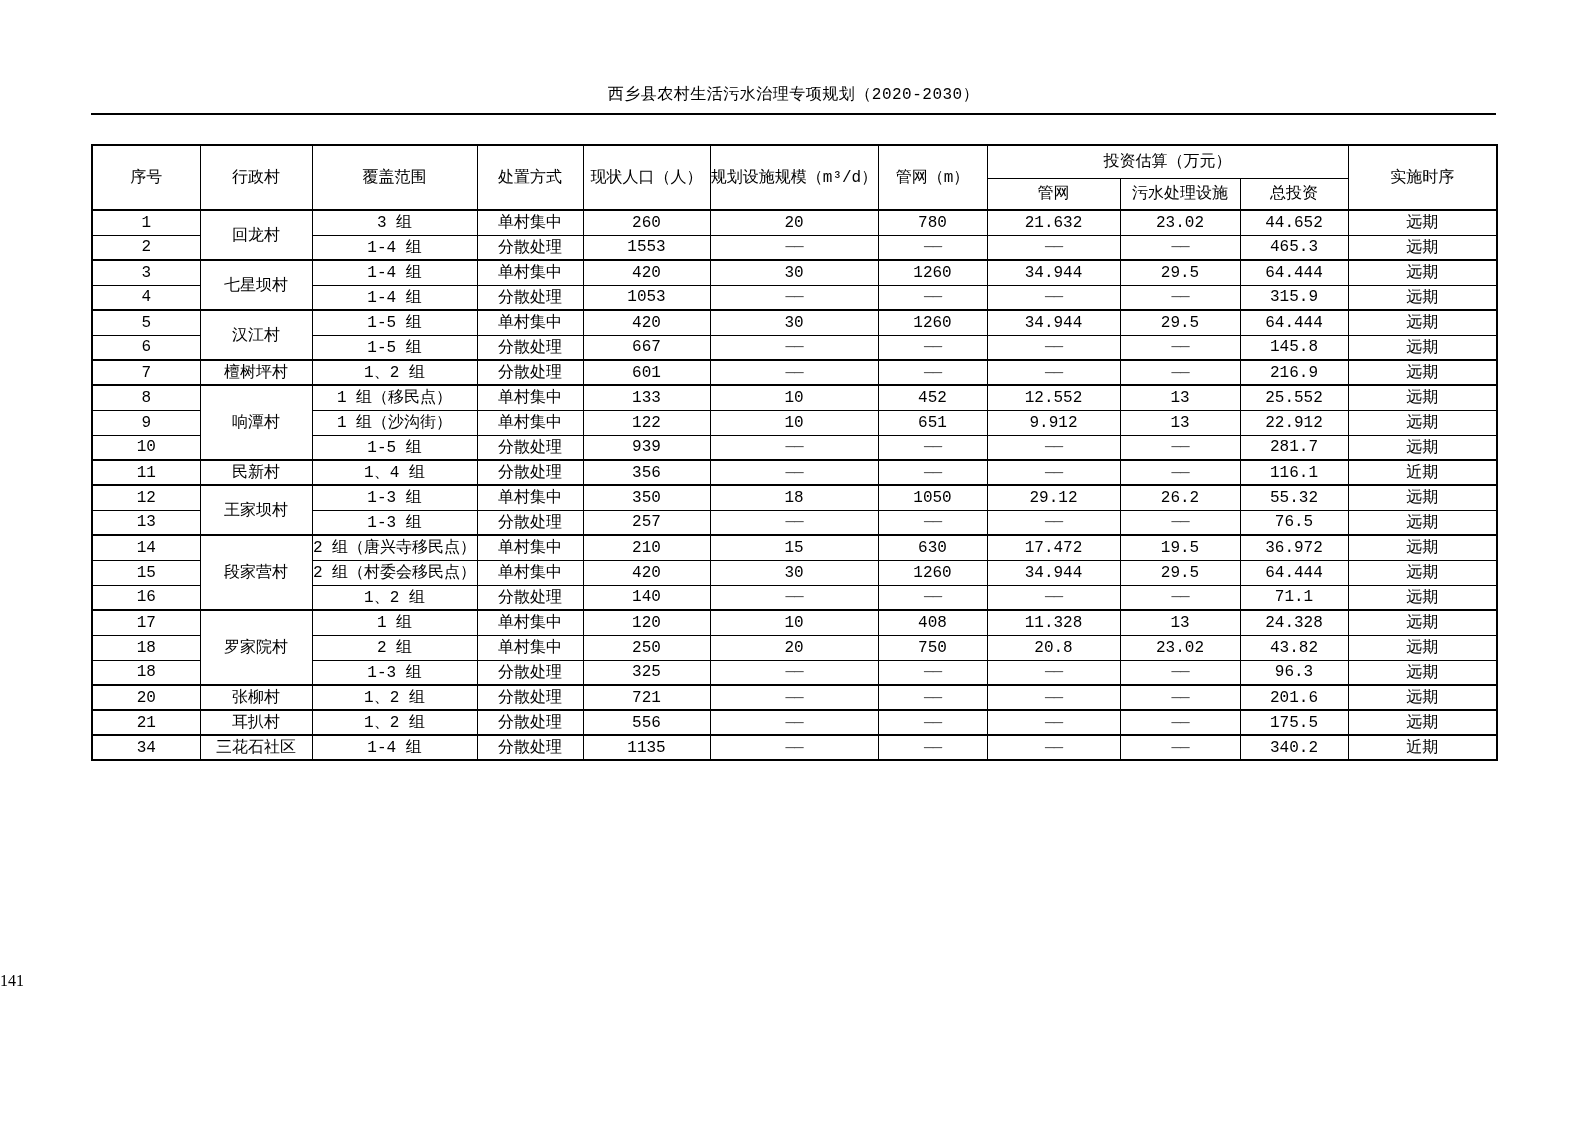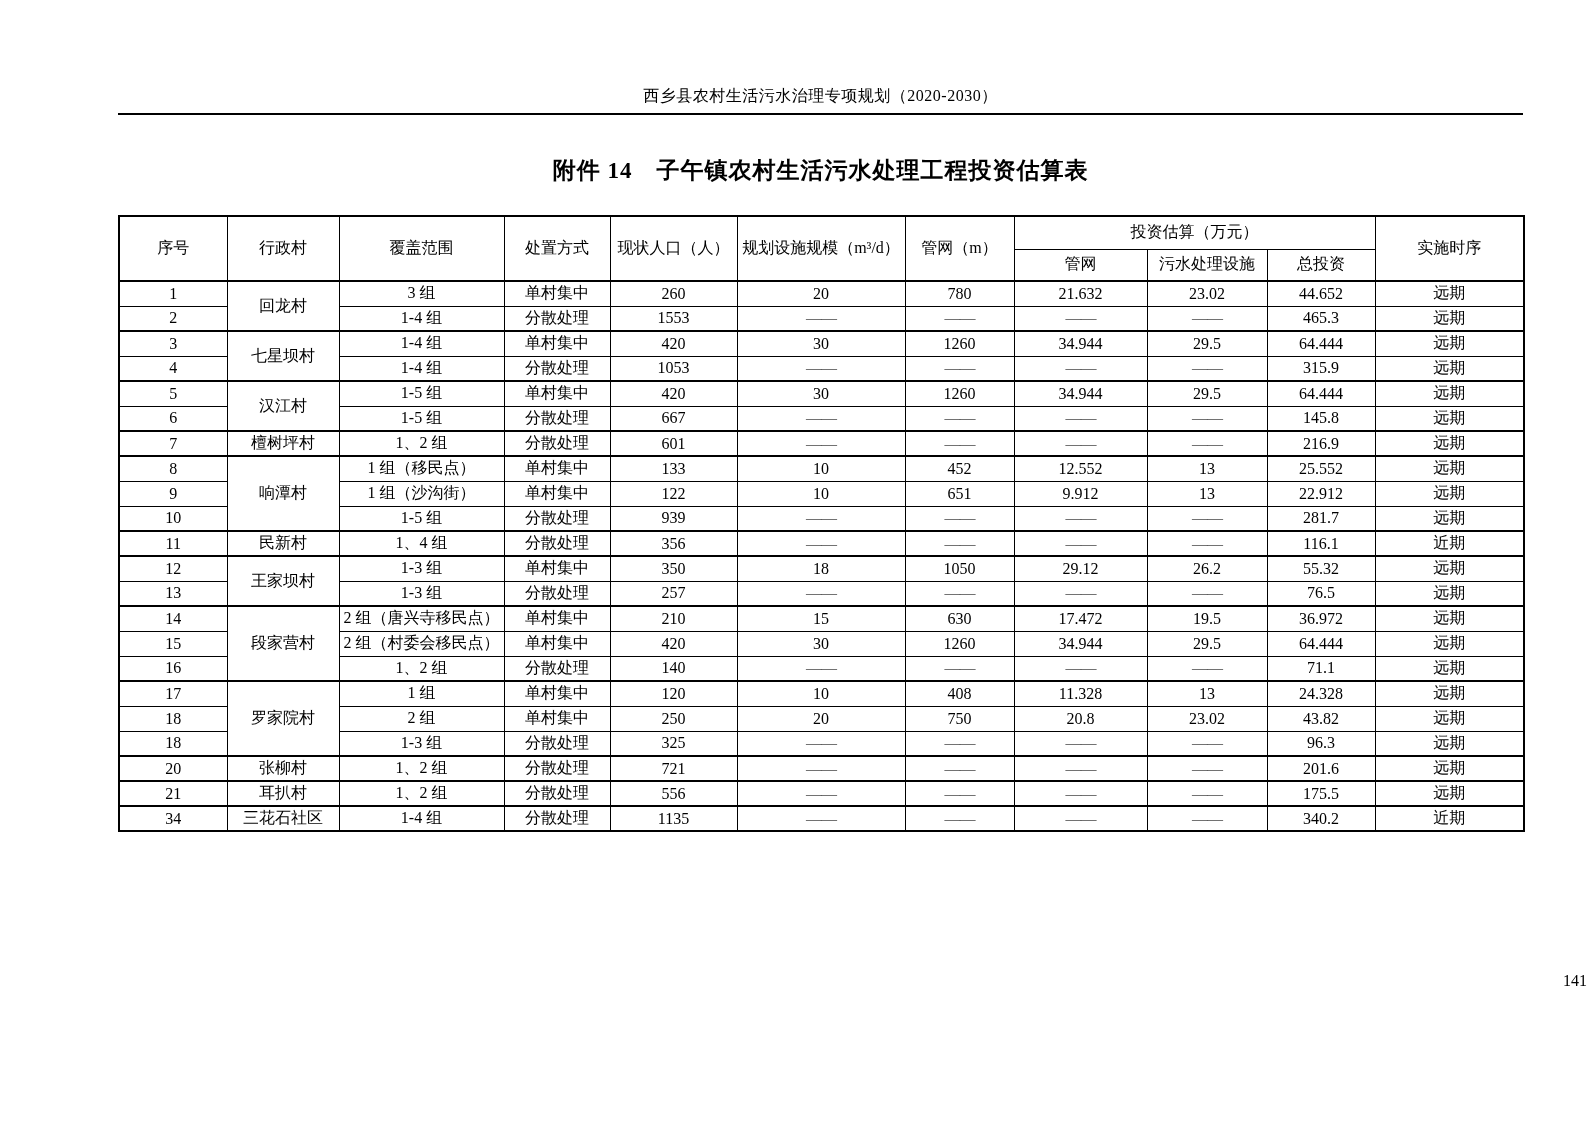--- a/index.html
+++ b/index.html
@@ -6,21 +6,21 @@
   .page {
     position: relative;
     width: 1587px;
     height: 1122px;
     background: #ffffff;
     font-family: "Liberation Serif", "DejaVu Serif", serif;
     color: #000;
     overflow: hidden;
     margin: 0 auto;
   }
-  .content { margin: 0 118px; width: 1405px; }
+  .content { margin: 0 91px; width: 1405px; font-family: Liberation Mono, monospace; }
 
   .running-header-text {
     padding-top: 86px;
     text-align: center;
     font-size: 16px;
     line-height: 19px;
     letter-spacing: 0.5px;
   }
   .header-rule {
     margin-top: 8px;
@@ -58,34 +58,33 @@
   .inv-table thead tr.h2 { height: 32px; }
   .inv-table tbody tr { height: 25px; }
   .inv-table tbody tr.group-start td { border-top-width: 2px; }
   .inv-table td.dash { color: #5a5a5a; letter-spacing: -1px; }
 
   .page-number {
     position: absolute;
     left: 0;
     width: 100%;
     top: 972px;
-    text-align: right;
+    text-align: left;
     font-size: 16px;
   }
 </style>
 </head>
 <body>
 
 <div class="page">
   <div class="content">
 
     <div class="running-header-text">西乡县农村生活污水治理专项规划（2020-2030）</div>
     <div class="header-rule"></div>
 
-    <h1 class="doc-title">附件 14　子午镇农村生活污水处理工程投资估算表</h1>
 
     <table class="inv-table">
       <colgroup>
         <col style="width:108px">
           <col style="width:112px">
           <col style="width:165px">
         <col style="width:106px">
           <col style="width:127px">
           <col style="width:168px">
         <col style="width:109px">

